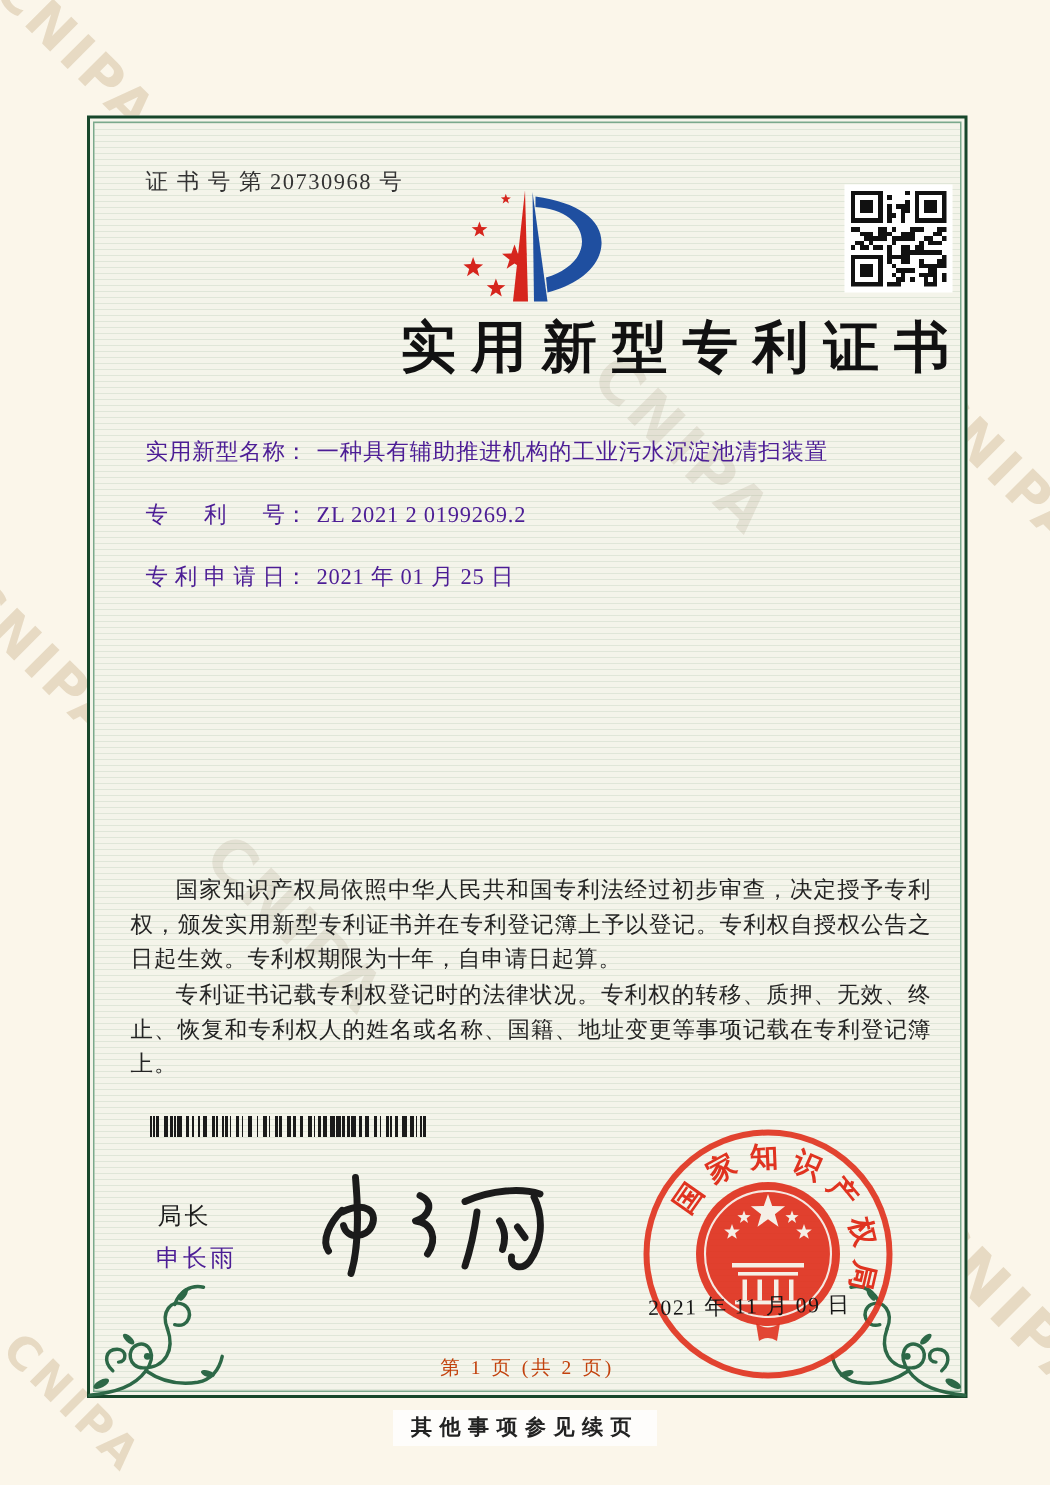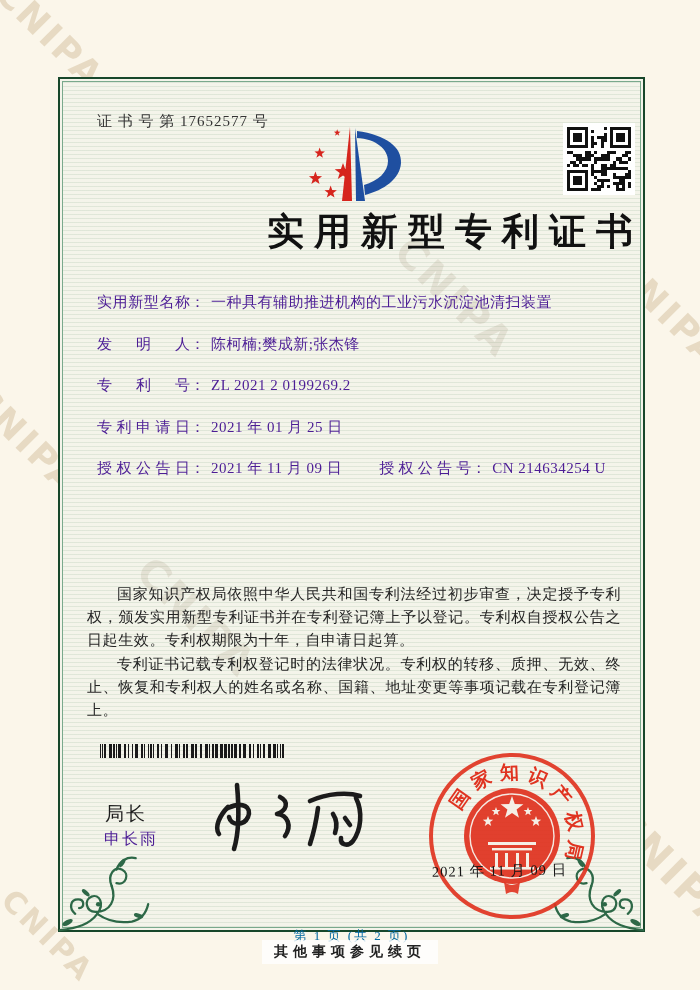--- a/index.html
+++ b/index.html
@@ -73,34 +73,34 @@
   .paras{
     position:absolute;left:27px;top:504px;width:534px;
     font-size:15px;line-height:23.2px;color:#242424;
     letter-spacing:0.6px;text-align:justify;
   }
   .paras p{margin:0;text-indent:2em;}
 
   .barcode{position:absolute;left:40px;top:665px;width:185px;height:14px;}
   .barcode svg{width:100%;height:100%;}
 
-  .signer-title{position:absolute;left:45px;top:722px;font-size:19px;letter-spacing:2px;color:#1c1c1c;}
+  .signer-title{position:absolute;left:45px;top:722px;font-size:16px;letter-spacing:2px;color:#1c1c1c;}
   .signer-name{position:absolute;left:44px;top:750px;font-size:16px;letter-spacing:2px;color:#4c1d95;}
   .signature{position:absolute;left:138px;top:698px;width:182px;height:80px;}
 
   .seal{position:absolute;left:366px;top:671px;width:172px;height:172px;}
   .seal-date{
     position:absolute;left:372px;top:782px;width:200px;
     font-size:14.5px;color:#161616;letter-spacing:1px;font-weight:500;
     transform:rotate(-1deg);
   }
 
   .page-indicator{
     position:absolute;left:0;right:0;top:824px;text-align:center;
-    font-size:13px;color:#0369a1;letter-spacing:2px;margin-top:24px;
+    font-size:13px;color:#c2410c;letter-spacing:2px;
   }
 
   .continuation{position:absolute;left:0;right:0;top:940px;text-align:center;}
   .continuation span{
     display:inline-block;background:rgba(255,255,255,0.78);
     padding:3px 12px;font-size:14px;letter-spacing:5px;color:#222;font-weight:bold;
   }
 </style>
 </head>
 <body>
@@ -146,21 +146,21 @@
       </g>
       <g fill="#2d6847">
         <ellipse cx="12" cy="88" rx="6" ry="2.6" transform="rotate(-28 12 88)"></ellipse>
         <ellipse cx="31" cy="57" rx="5" ry="2.2" transform="rotate(42 31 57)"></ellipse>
         <ellipse cx="69" cy="26" rx="5" ry="2.2" transform="rotate(-58 69 26)"></ellipse>
         <ellipse cx="86" cy="81" rx="5" ry="2.2" transform="rotate(18 86 81)"></ellipse>
         <circle cx="44" cy="69" r="2.4"></circle>
       </g>
     </svg>
 
-    <div class="cert-no">证 书 号 第 17652577 号</div>
+    <div class="cert-no">证 书 号 第 20730968 号</div>
 
     <svg class="logo" viewBox="0 0 112 102">
       <g fill="#d6251d">
         <path d="M36,36 l1.2,3.4 3.6,0.1 -2.9,2.2 1,3.5 -2.9,-2 -3,2 1.1,-3.5 -2.8,-2.2 3.5,-0.1 Z" transform="translate(14,-1) scale(0.7)"></path>
         <path d="M36,36 l1.6,4.4 4.7,0.1 -3.7,2.9 1.3,4.5 -3.9,-2.6 -3.8,2.6 1.4,-4.5 -3.7,-2.9 4.6,-0.1 Z" transform="translate(-9,12) scale(0.85)"></path>
         <path d="M36,36 l2.2,6 6.3,0.2 -5,3.9 1.8,6 -5.3,-3.5 -5.2,3.5 1.9,-6 -5,-3.9 6.2,-0.2 Z" transform="translate(9,22) scale(1)"></path>
         <path d="M36,36 l1.9,5.2 5.5,0.2 -4.3,3.4 1.5,5.3 -4.6,-3.1 -4.5,3.1 1.6,-5.3 -4.3,-3.4 5.4,-0.2 Z" transform="translate(-15,34) scale(0.9)"></path>
         <path d="M36,36 l1.9,5.2 5.5,0.2 -4.3,3.4 1.5,5.3 -4.6,-3.1 -4.5,3.1 1.6,-5.3 -4.3,-3.4 5.4,-0.2 Z" transform="translate(2,50) scale(0.85)"></path>
         <path d="M52,22 L54,96 L44,96 Z"></path>
       </g>
@@ -307,30 +307,24 @@
       </svg>
     </div>
 
     <div class="title">实用新型专利证书</div>
 
     <div class="fields">
       <div class="field-row">
         <span class="flabel">实用新型名称</span><span class="fcolon">：</span><span class="fvalue">一种具有辅助推进机构的工业污水沉淀池清扫装置</span>
       </div>
       <div class="field-row">
-        <span class="flabel">发明人</span><span class="fcolon">：</span><span class="fvalue">陈柯楠;樊成新;张杰锋</span>
-      </div>
-      <div class="field-row">
         <span class="flabel">专利号</span><span class="fcolon">：</span><span class="fvalue">ZL 2021 2 0199269.2</span>
       </div>
       <div class="field-row">
         <span class="flabel">专利申请日</span><span class="fcolon">：</span><span class="fvalue">2021 年 01 月 25 日</span>
-      </div>
-      <div class="field-row">
-        <span class="flabel">授权公告日</span><span class="fcolon">：</span><span class="fvalue">2021 年 11 月 09 日</span><span class="group2"><span class="flabel">授权公告号</span><span class="fcolon">：</span><span class="fvalue">CN 214634254 U</span></span>
       </div>
     </div>
 
     <div class="paras">
       <p>国家知识产权局依照中华人民共和国专利法经过初步审查，决定授予专利权，颁发实用新型专利证书并在专利登记簿上予以登记。专利权自授权公告之日起生效。专利权期限为十年，自申请日起算。</p>
       <p>专利证书记载专利权登记时的法律状况。专利权的转移、质押、无效、终止、恢复和专利权人的姓名或名称、国籍、地址变更等事项记载在专利登记簿上。</p>
     </div>
 
     <div class="barcode">
       <svg viewBox="0 0 185 13" preserveAspectRatio="none" shape-rendering="crispEdges">

